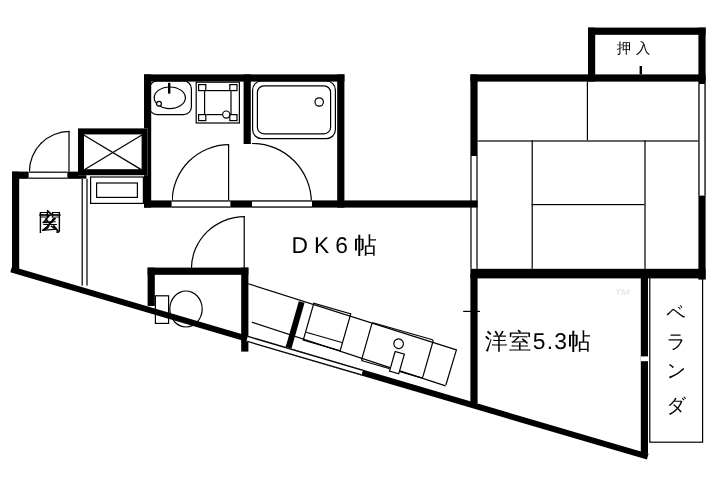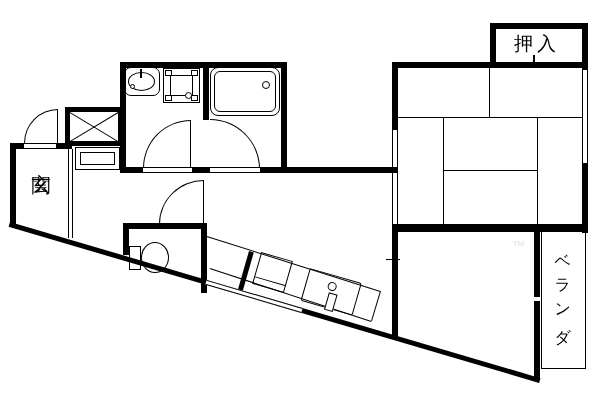--- a/index.html
+++ b/index.html
@@ -117,17 +117,19 @@
     <div style="position:absolute;left:0;top:24px;width:31px;height:1px;background:#000;"></div>
   </div>
   <div class="abs" style="left:303px;top:275px;width:56px;height:42px;transform:rotate(16deg);">
     <div style="position:absolute;left:0;top:0;width:54px;height:34px;border:1px solid #000;box-sizing:border-box;border-radius:2px;"></div>
     <div class="circ" style="left:22px;top:7px;width:9px;height:9px;"></div>
     <div style="position:absolute;left:25px;top:18px;width:9px;height:18px;border:1px solid #000;box-sizing:border-box;background:#fff;"></div>
   </div>
 
   <div class="b1" style="left:541px;top:229px;width:45px;height:140px;background:transparent;"></div>
 
-  <div class="lbl" style="left:514px;top:34px;font-size:19px;letter-spacing:4px;">押入</div>
+  <div class="lbl" style="left:514px;top:34px;font-size:12px;letter-spacing:4px;">押入</div>
+  <div class="lbl" style="left:243px;top:196px;font-size:19px;letter-spacing:5px;">DK6帖</div>
+  <div class="lbl" style="left:404px;top:276px;font-size:19px;letter-spacing:1px;">洋室5.3帖</div>
   <div class="lbl vert" style="left:30px;top:158px;font-size:19px;letter-spacing:4px;">玄関</div>
   <div class="lbl vert" style="left:554px;top:242px;font-size:16px;letter-spacing:7px;">ベランダ</div>
 
 </div>
 
 </body></html>

